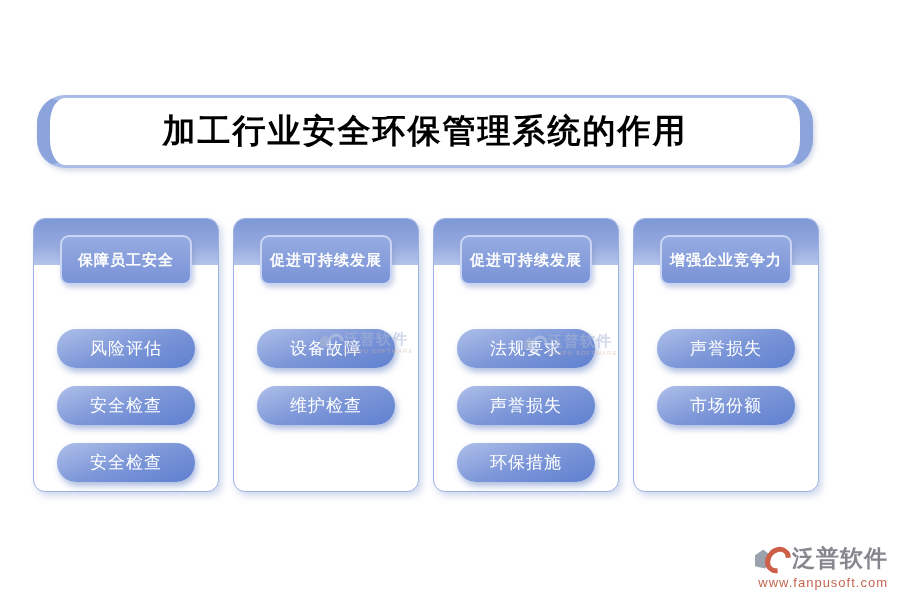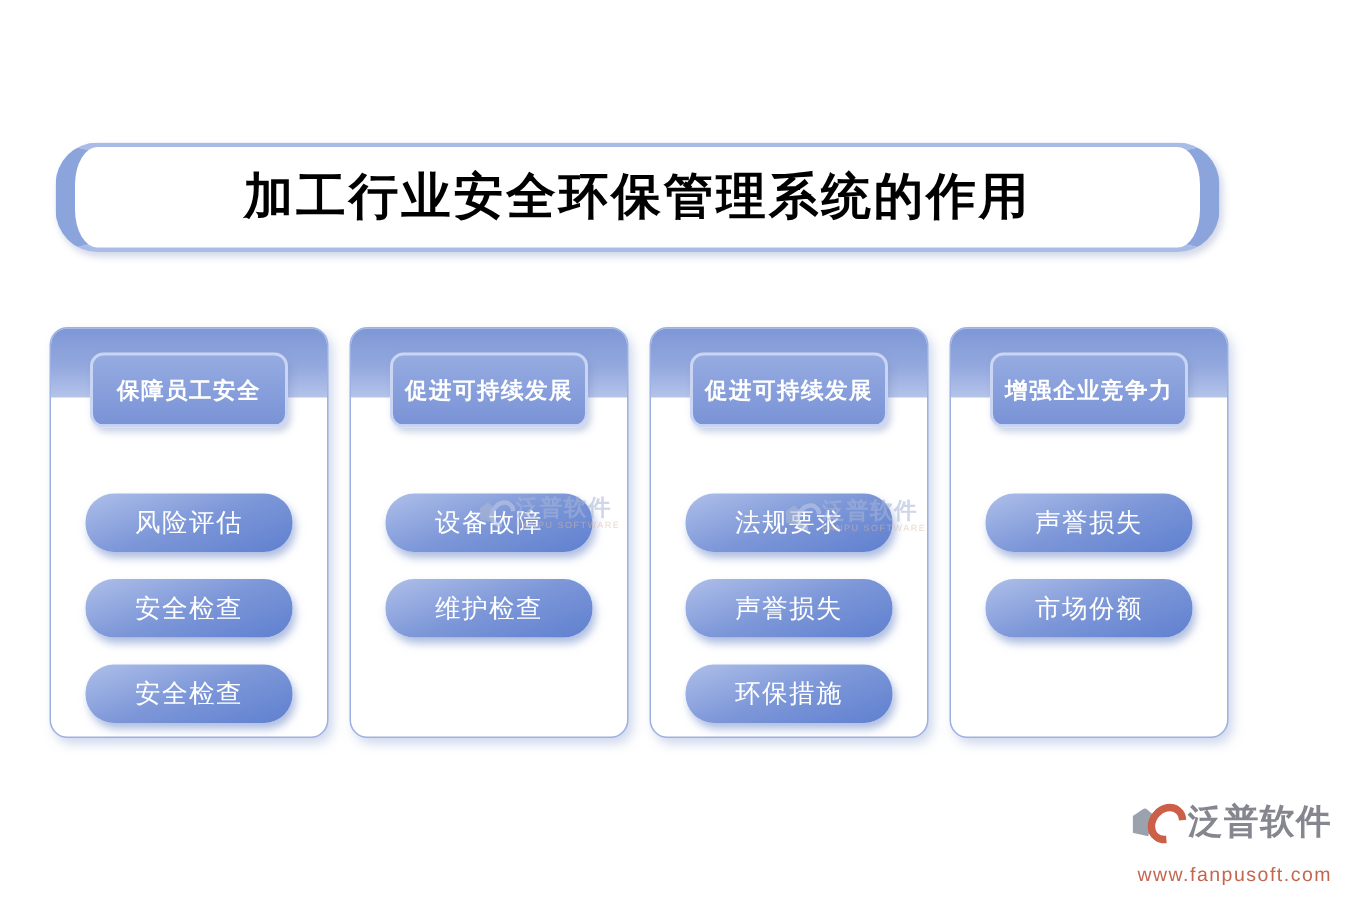--- a/index.html
+++ b/index.html
@@ -96,21 +96,21 @@
   .logo-icon{position:relative;width:34px;height:30px;}
   .logo-diamond{
     position:absolute;left:0;top:6px;width:14px;height:19px;background:#9aa2ae;
     clip-path:polygon(0 30%,60% 0,100% 25%,75% 100%,0 88%);
   }
   .logo-crescent{
     position:absolute;left:11px;top:2px;width:14px;height:18px;border-radius:50%;
     border:5px solid #cc5f48;border-right-color:transparent;transform:rotate(40deg);
   }
   .logo-name{font-size:23px;font-weight:bold;color:#85868e;letter-spacing:1px;}
-  .logo-url{font-size:13px;color:#c3664f;letter-spacing:1px;margin-top:12px;}
+  .logo-url{font-size:13px;color:#c3664f;letter-spacing:1px;margin-top:1px;}
 </style>
 </head>
 <body>
 
 <div class="title-box">
   <div class="title-text">加工行业安全环保管理系统的作用</div>
 </div>
 
 <div class="columns">
 

